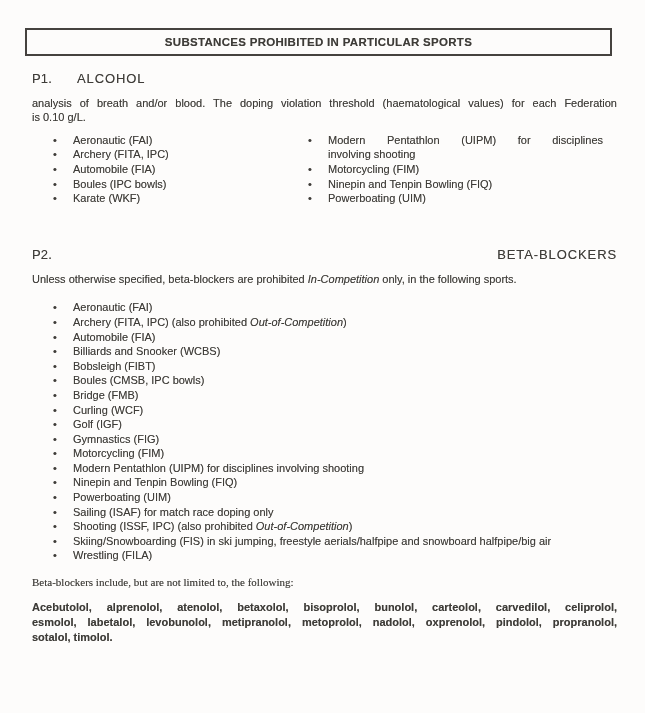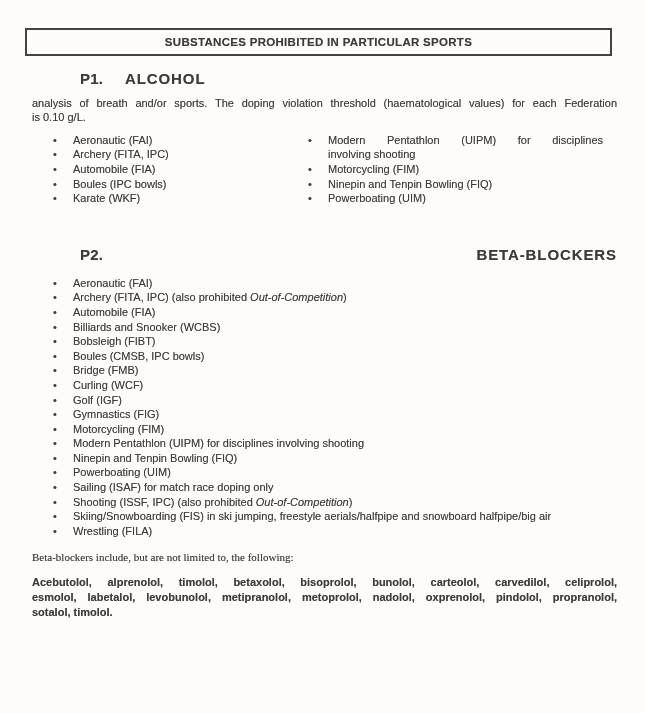--- a/index.html
+++ b/index.html
@@ -26,25 +26,24 @@
     border: 2px solid var(--border, #45423f);
     text-align: center;
     font-weight: bold;
     font-size: 11.5px;
     letter-spacing: 0.3px;
     padding: 5px 4px 4px 4px;
   }
   .sec-heading {
     display: flex;
     margin-top: 15px;
-    font-weight: bold;
-    font-size: 15px;
+    font-weight: normal;
+    font-size: 13px;
     letter-spacing: 0.9px;
     line-height: 15px;
-    margin-left: 48px;
   }
   .section-p2 .sec-heading { margin-top: 41px; justify-content: space-between; }
   .sec-num { flex: 0 0 45px; letter-spacing: 0.2px; }
   .para { margin-top: 10px; text-align: justify; }
   .line-just { text-align: justify; text-align-last: justify; }
   .two-col { display: flex; margin-top: 8px; }
   .col-left {
     flex: 0 0 276px;
     box-sizing: border-box;
     padding-left: 21px;
@@ -71,21 +70,21 @@
   <div class="title-box">
     <span>SUBSTANCES PROHIBITED IN PARTICULAR SPORTS</span>
   </div>
 
   <section class="section section-p1">
     <div class="sec-heading">
       <span class="sec-num">P1.</span>
       <span class="sec-label">ALCOHOL</span>
     </div>
     <div class="para">
-        <div class="line-just">analysis of breath and/or sports. The doping violation threshold (haematological values) for each Federation</div>
+        <div class="line-just">analysis of breath and/or blood. The doping violation threshold (haematological values) for each Federation</div>
         <div>is 0.10 g/L.</div>
       </div>
     <div class="two-col">
       <div class="col col-left">
           <div class="bullet-item">
             <span class="bullet-dot">•</span>
             <span class="bullet-text one-line">Aeronautic (FAI)</span>
           </div>
           <div class="bullet-item">
             <span class="bullet-dot">•</span>
@@ -126,20 +125,21 @@
           </div>
         </div>
     </div>
   </section>
 
   <section class="section section-p2">
     <div class="sec-heading">
       <span class="sec-num">P2.</span>
       <span class="sec-label">BETA-BLOCKERS</span>
     </div>
+    <div class="para">Unless otherwise specified, beta-blockers are prohibited <span class="it">In-Competition</span> only, in the following sports.</div>
     <div class="single-col">
         <div class="bullet-item">
           <span class="bullet-dot">•</span>
           <span class="bullet-text one-line">Aeronautic (FAI)</span>
         </div>
         <div class="bullet-item">
           <span class="bullet-dot">•</span>
           <span class="bullet-text one-line">Archery (FITA, IPC) (also prohibited <span class="it">Out-of-Competition</span>)</span>
         </div>
         <div class="bullet-item">
@@ -202,19 +202,19 @@
           <span class="bullet-dot">•</span>
           <span class="bullet-text one-line">Skiing/Snowboarding (FIS) in ski jumping, freestyle aerials/halfpipe and snowboard halfpipe/big air</span>
         </div>
         <div class="bullet-item">
           <span class="bullet-dot">•</span>
           <span class="bullet-text one-line">Wrestling (FILA)</span>
         </div>
       </div>
     <div class="para note">Beta-blockers include, but are not limited to, the following:</div>
     <div class="para substances">
-        <div class="line-just">Acebutolol, alprenolol, timolol, betaxolol, bisoprolol, bunolol, carteolol, carvedilol, celiprolol,</div>
+        <div class="line-just">Acebutolol, alprenolol, atenolol, betaxolol, bisoprolol, bunolol, carteolol, carvedilol, celiprolol,</div>
         <div class="line-just">esmolol, labetalol, levobunolol, metipranolol, metoprolol, nadolol, oxprenolol, pindolol, propranolol,</div>
         <div>sotalol, timolol.</div>
       </div>
   </section>
 
 </div>
 
 </body></html>

